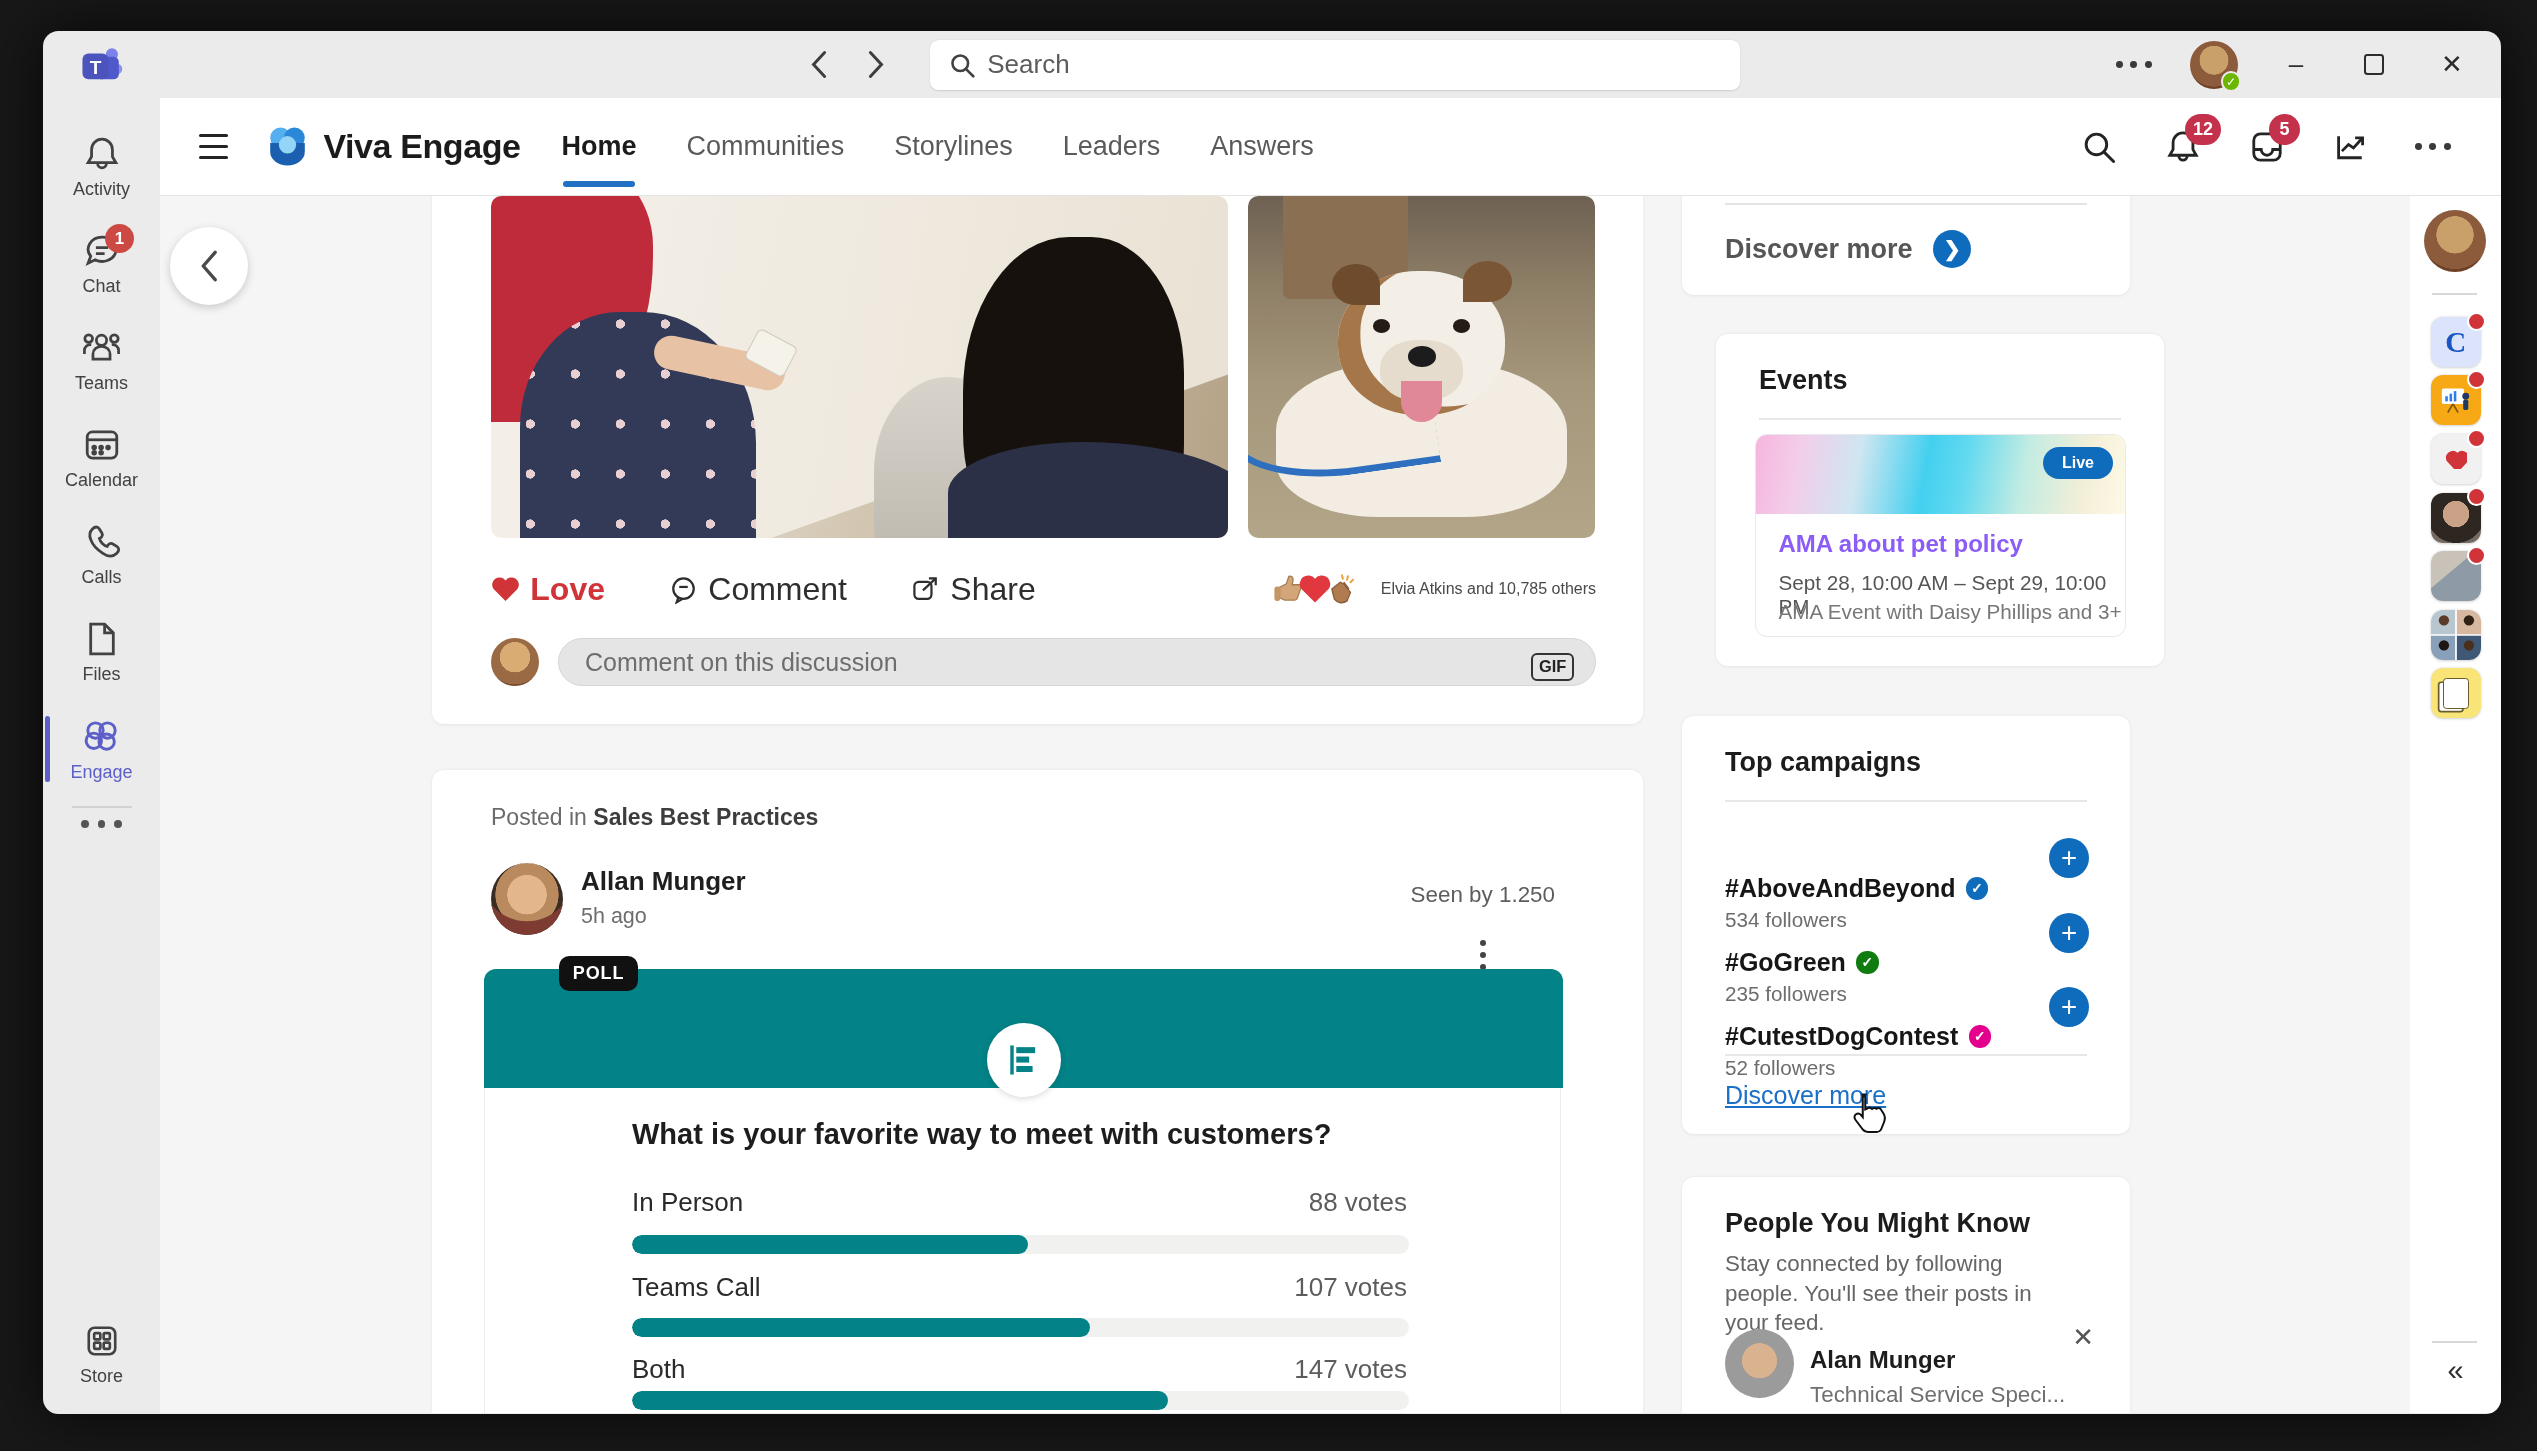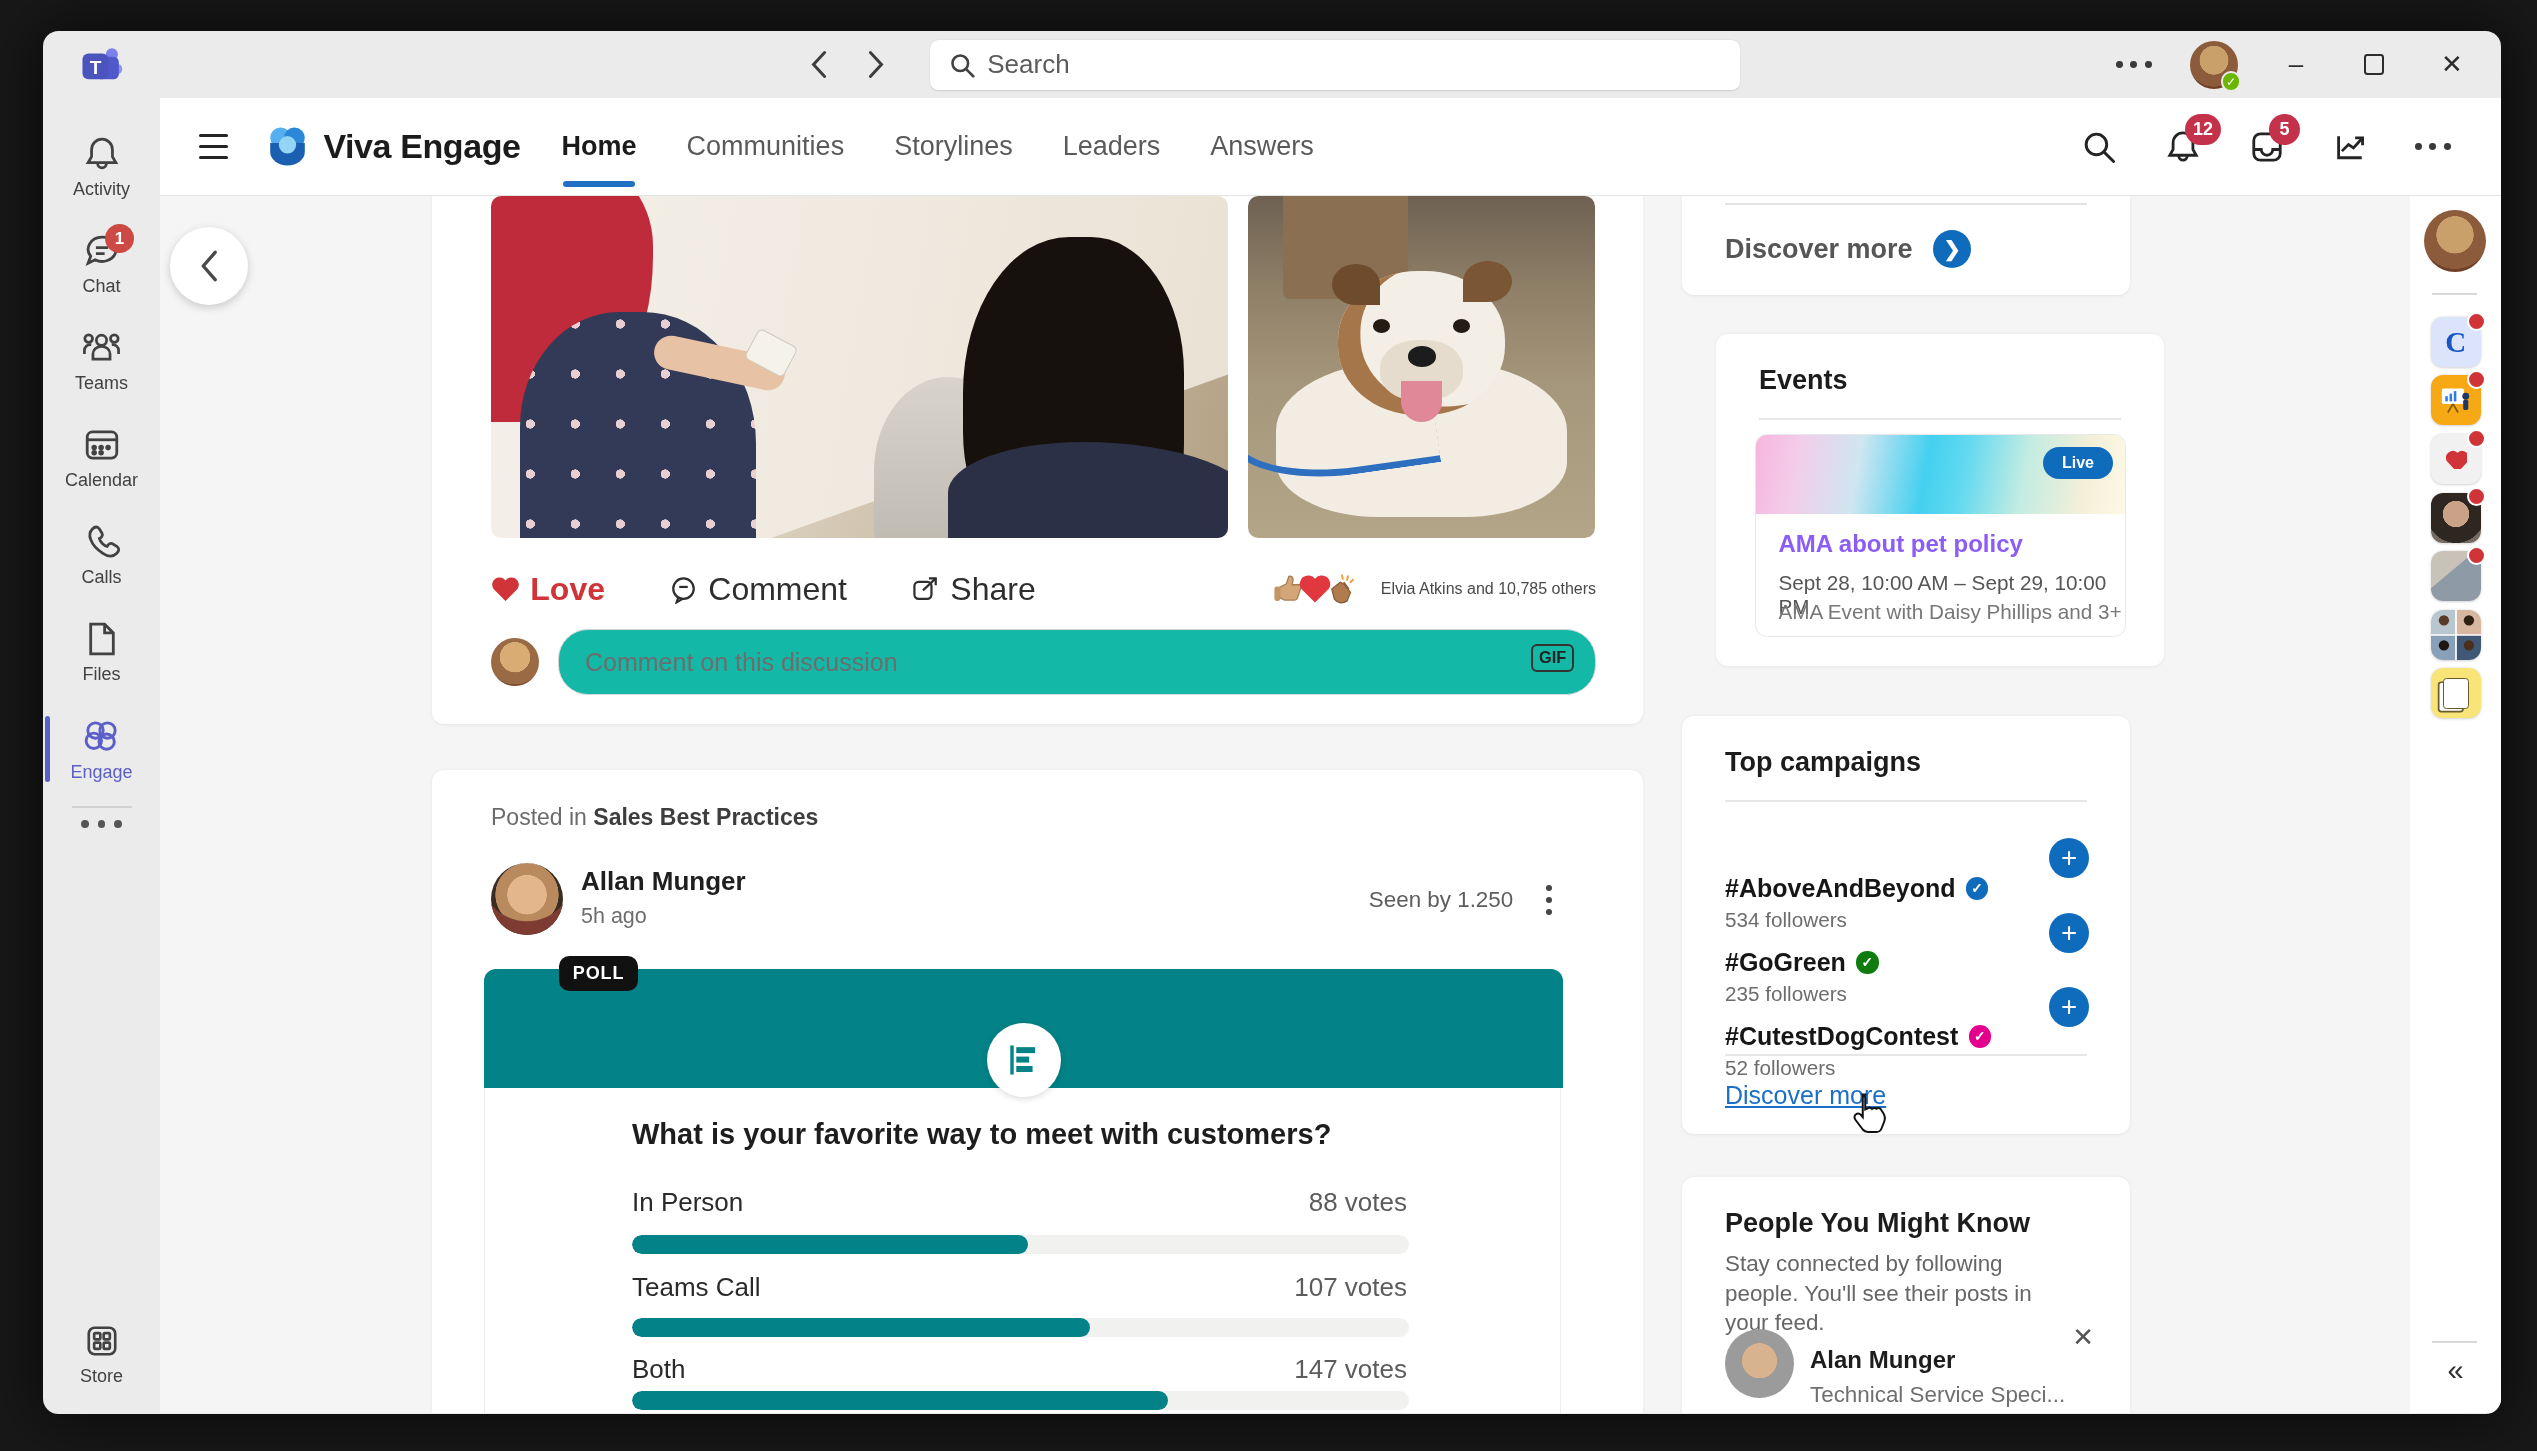--- a/index.html
+++ b/index.html
@@ -113,38 +113,38 @@
   .act { display:flex; align-items:center; gap:10.3px; font-size:32px; color:#2e2e2e; cursor:pointer; margin-right:64px; }
   .act.love { color:#d13438; font-weight:bold; }
   .react-group { margin-left:auto; display:flex; align-items:center; gap:8.6px; }
   .react-emojis { display:flex; }
   .react-emojis svg { margin-left:-6.9px; }
   .react-label { font-size:16px; color:#494949; margin-left:13px; }
 
   .commentrow { position:absolute; left:59px; top:433px; width:1105px; height:66px; display:flex; align-items:center; gap:19px; }
   .c-avatar { width:48px; height:48px; border-radius:50%;
               background:radial-gradient(circle at 50% 40%, #d8ac72 0 40%, #9a6a44 41% 72%, #7a4a2e 73%); flex:0 0 auto; }
-  .c-input { position:relative; flex:1; height:66px; border:0.9px solid #d6d6d6; border-radius:30px; background:#14b8a6;
+  .c-input { position:relative; flex:1; height:48px; border:0.9px solid #d6d6d6; border-radius:30px; background:#e5e5e5;
              display:flex; align-items:center; padding:0 86px 0 26px; }
   .c-input input { border:none; outline:none; width:100%; font-size:25px; color:#333; background:transparent; font-family:"Liberation Sans",sans-serif; }
   .c-input input::placeholder { color:#6d6d6d; }
   .gif { position:absolute; right:20.7px; top:13.8px; border:2.6px solid #333; border-radius:6px; font-size:16.4px; font-weight:bold;
          padding:2.6px 6px; color:#222; cursor:pointer; }
 
   
   #card2 { left:272px; top:574px; width:1211px; height:643px; border-radius:12px 12px 0 0; }
   .postedin { position:absolute; left:59px; top:34px; font-size:23px; color:#6b6b6b; }
   .postedin b { color:#3d3d3d; font-weight:bold; }
   .author { position:absolute; left:59px; top:93px; width:1095px; }
   .a-avatar { position:absolute; left:0; top:0; width:72px; height:72px; border-radius:50%;
               background:radial-gradient(circle at 50% 44%, #e3b68c 0 36%, #b98a5e 37% 58%, #3a2c22 59%);
               box-shadow:inset 0 -24px 0 -10.3px #7e3b32; }
   .a-name { position:absolute; left:90px; top:3.4px; font-size:26px; font-weight:bold; color:#1f1f1f; }
   .a-time { position:absolute; left:90px; top:41px; font-size:21.5px; color:#6d6d6d; }
-  .a-right { position:absolute; right:31px; top:19px; display:flex; align-items:center; gap:29px; }
+  .a-right { position:absolute; right:31px; top:19px; display:flex; align-items:center; gap:29px;flex-direction:column; }
   .seenby { font-size:22.4px; color:#5d5d5d; }
   .vdots { display:flex; flex-direction:column; gap:6px; cursor:pointer; padding:3.4px; }
   .vdots i { width:6px; height:6px; border-radius:50%; background:#444; }
 
   .poll { position:absolute; left:52px; top:199px; width:1077px; height:517px; border:0.9px solid #ececec;
           border-bottom:none; border-radius:12px 12px 0 0; background:#fff; }
   .poll-band { position:absolute; left:-0.9px; top:-0.9px; width:1079px; height:119px; background:#038387; border-radius:12px 12px 0 0; }
   .poll-badge { position:absolute; left:74px; top:-13.8px; background:#111; color:#fff; font-size:18px; font-weight:bold;
                 letter-spacing:0.9px; padding:6.9px 13.8px; border-radius:10.3px; }
   .poll-circle { position:absolute; left:502px; top:53px; width:74px; height:74px; border-radius:50%; background:#fff;

